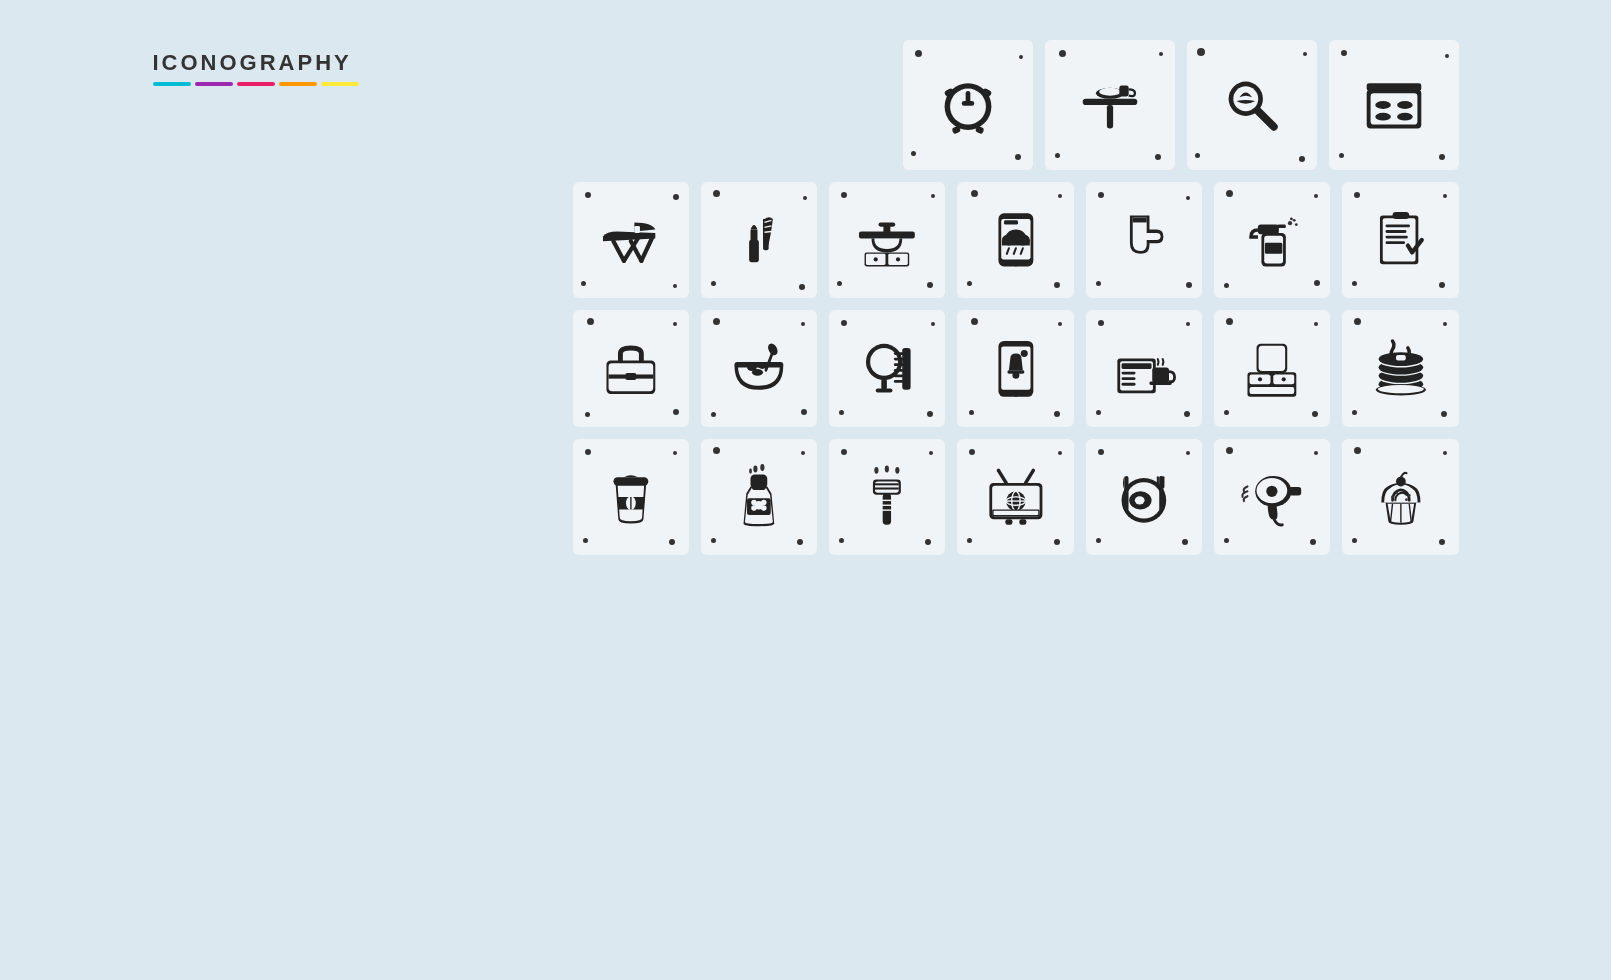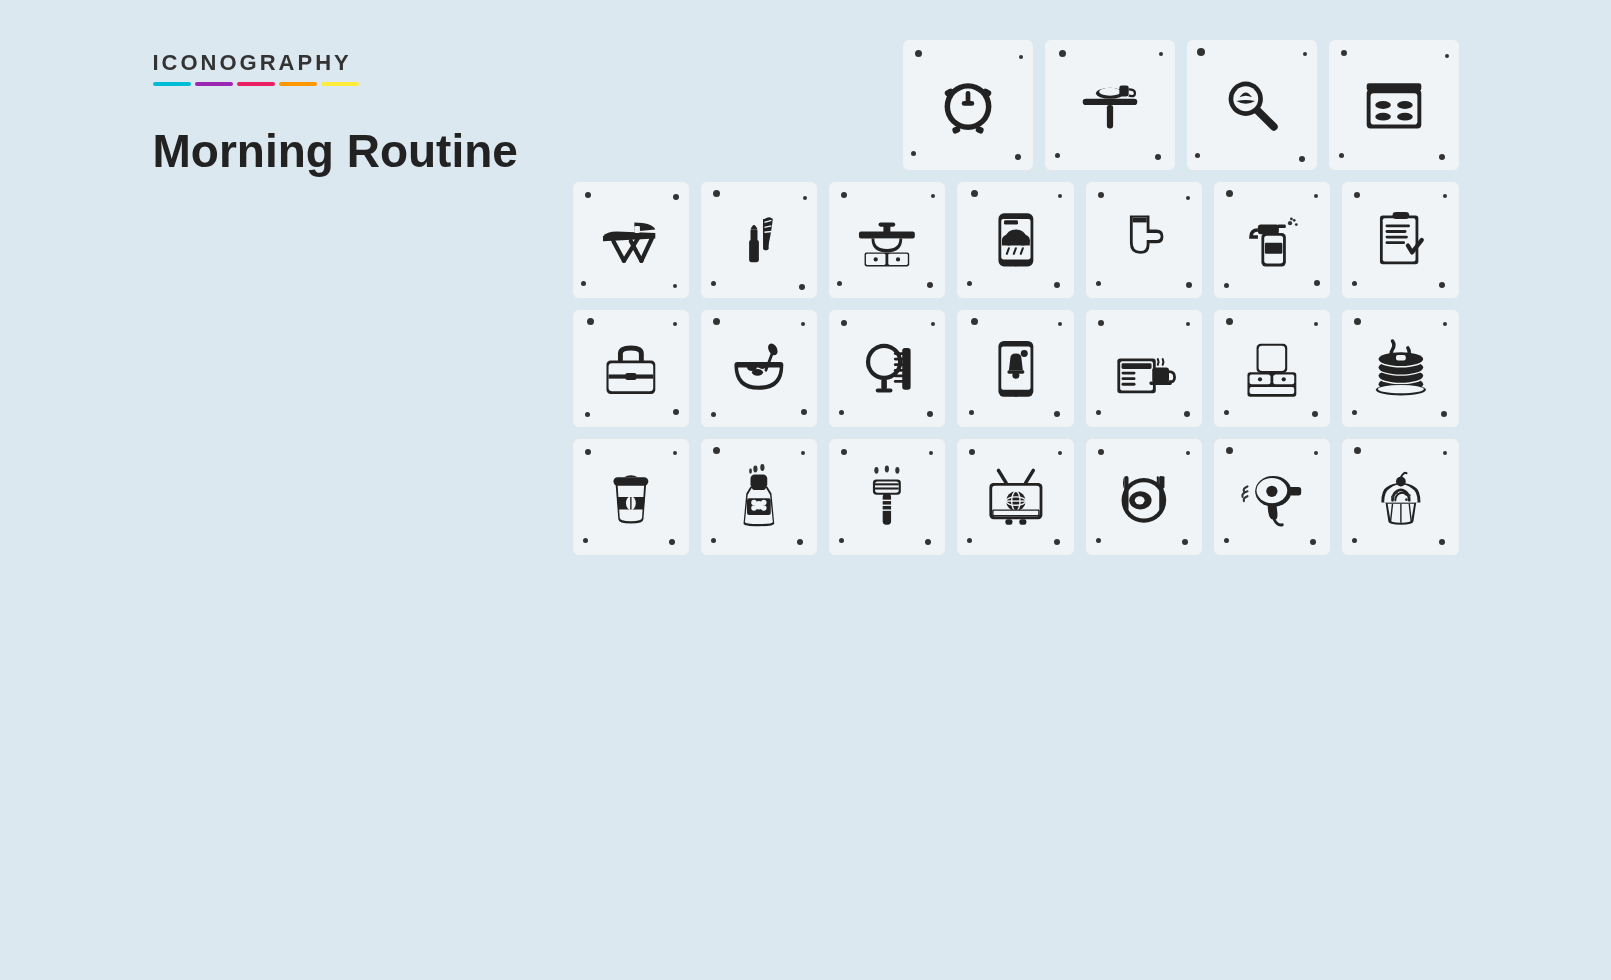--- a/index.html
+++ b/index.html
@@ -98,21 +98,20 @@
     <div class="logo-area">
       <div class="logo-text">ICONOGRAPHY</div>
       <div class="logo-bars">
         <div class="logo-bar" style="background:#00bcd4;"></div>
         <div class="logo-bar" style="background:#9c27b0;"></div>
         <div class="logo-bar" style="background:#e91e63;"></div>
         <div class="logo-bar" style="background:#ff9800;"></div>
         <div class="logo-bar" style="background:#ffeb3b;"></div>
       </div>
     </div>
-    <div class="title-text">Morning Routine</div>
   </div>
 
   <div class="right-panel">
 
     <div style="display:flex; justify-content:flex-end;">
       <div style="display:grid; grid-template-columns: repeat(4, 130px); gap:12px;">
 
         <div class="icon-cell" style="position:relative;">
           <div class="dot" style="width:7px;height:7px;top:10px;left:12px;"></div>
           <div class="dot" style="width:5px;height:5px;bottom:14px;left:8px;"></div>

